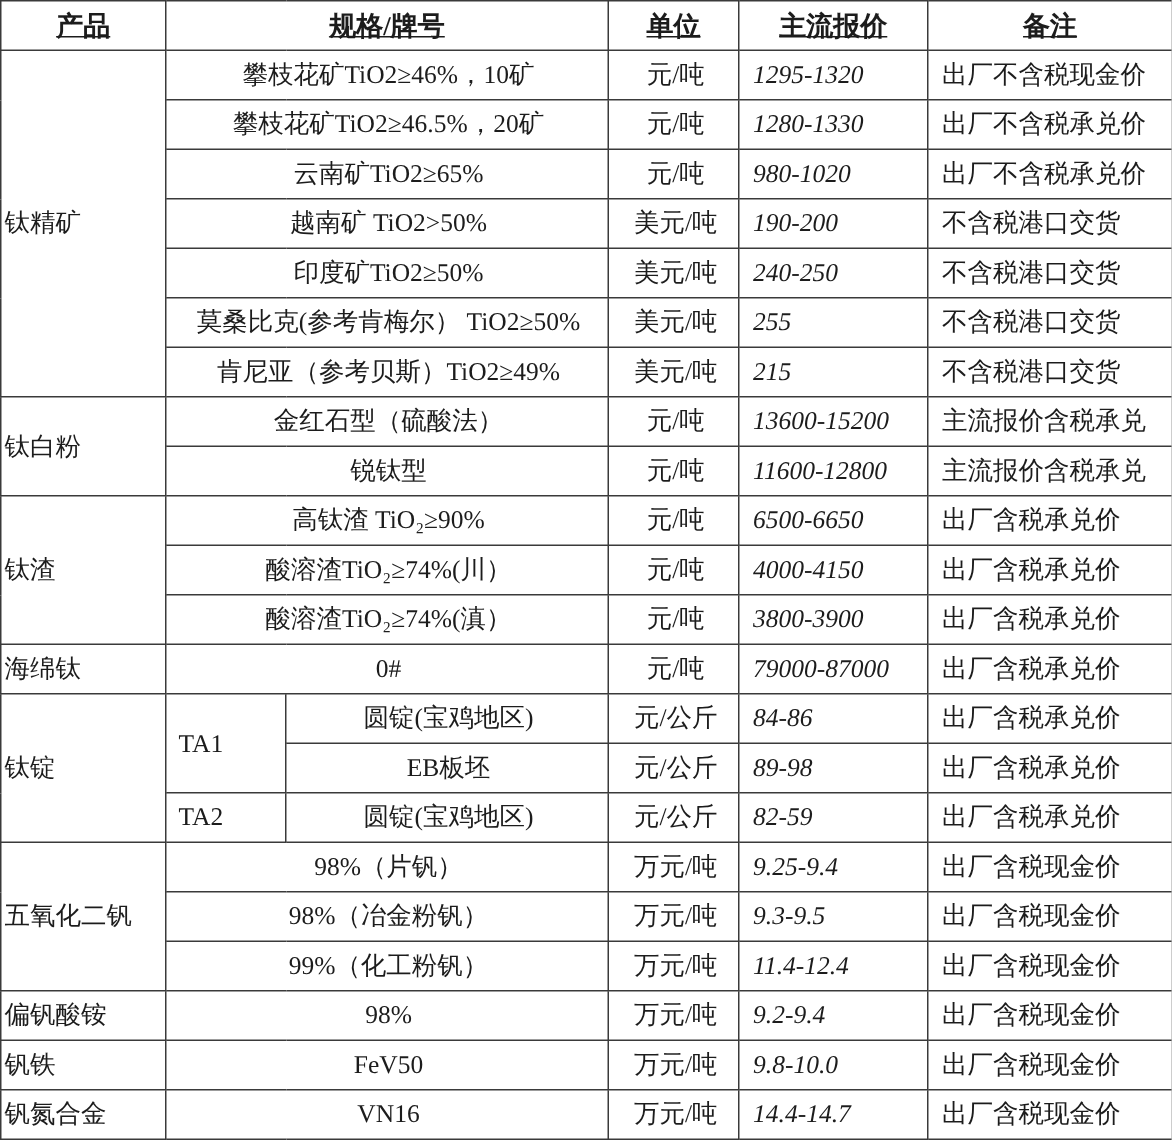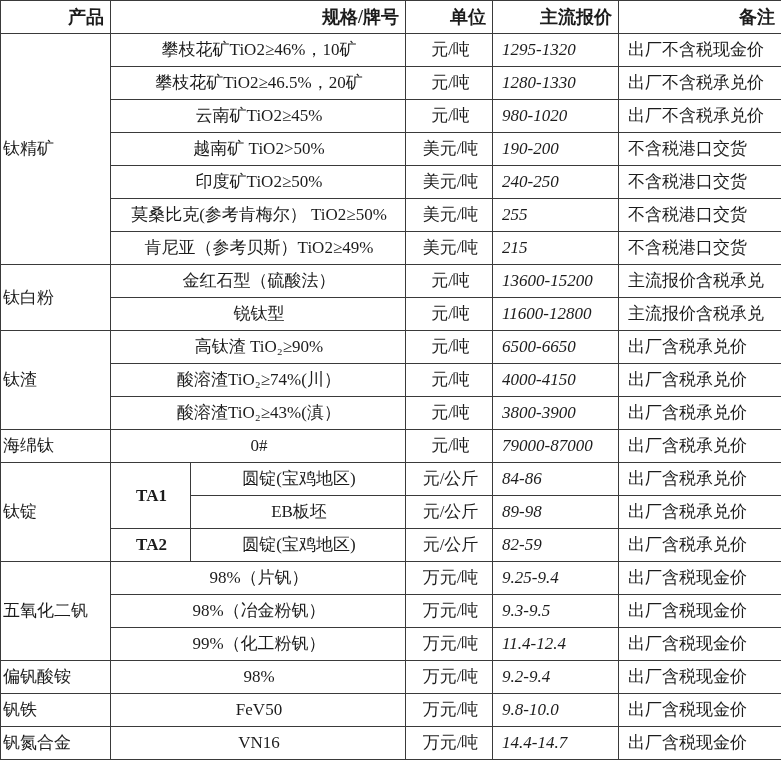--- a/index.html
+++ b/index.html
@@ -22,25 +22,26 @@
     font-size: 17px;
     padding: 0 6px;
     height: 33px;
     line-height: 1.15;
     white-space: nowrap;
     overflow: hidden;
     vertical-align: middle;
   }
   .price-table th {
     font-weight: bold;
-    text-align: right;
+    text-align: center;
     font-size: 18px;
+    text-decoration: underline;
   }
   td.c-product { padding: 0 2px; }
-  td.c-grade   { text-align: center; padding-left: 8px; font-weight: bold; }
+  td.c-grade   { text-align: left; padding-left: 8px; }
   td.c-spec    { text-align: center; padding-left: 8px; }
   td.c-unit    { text-align: center; padding-left: 9px; }
   td.c-price   { text-align: left; padding-left: 9px; font-style: italic; }
   td.c-note    { text-align: left; padding-left: 9px; margin-left: 42px; }
 </style>
 </head>
 <body>
 
 <table class="price-table">
   <colgroup>
@@ -68,21 +69,21 @@
       <td class="c-price">1295-1320</td>
       <td class="c-note">出厂不含税现金价</td>
     </tr>
     <tr>
       <td colspan="2" class="c-spec">攀枝花矿TiO2≥46.5%，20矿</td>
       <td class="c-unit">元/吨</td>
       <td class="c-price">1280-1330</td>
       <td class="c-note">出厂不含税承兑价</td>
     </tr>
     <tr>
-      <td colspan="2" class="c-spec">云南矿TiO2≥45%</td>
+      <td colspan="2" class="c-spec">云南矿TiO2≥65%</td>
       <td class="c-unit">元/吨</td>
       <td class="c-price">980-1020</td>
       <td class="c-note">出厂不含税承兑价</td>
     </tr>
     <tr>
       <td colspan="2" class="c-spec">越南矿 TiO2&gt;50%</td>
       <td class="c-unit">美元/吨</td>
       <td class="c-price">190-200</td>
       <td class="c-note">不含税港口交货</td>
     </tr>
@@ -126,21 +127,21 @@
       <td class="c-price">6500-6650</td>
       <td class="c-note">出厂含税承兑价</td>
     </tr>
     <tr>
       <td colspan="2" class="c-spec">酸溶渣TiO₂≥74%(川）</td>
       <td class="c-unit">元/吨</td>
       <td class="c-price">4000-4150</td>
       <td class="c-note">出厂含税承兑价</td>
     </tr>
     <tr>
-      <td colspan="2" class="c-spec">酸溶渣TiO₂≥43%(滇）</td>
+      <td colspan="2" class="c-spec">酸溶渣TiO₂≥74%(滇）</td>
       <td class="c-unit">元/吨</td>
       <td class="c-price">3800-3900</td>
       <td class="c-note">出厂含税承兑价</td>
     </tr>
 
     <tr>
       <td class="c-product">海绵钛</td>
       <td colspan="2" class="c-spec">0#</td>
       <td class="c-unit">元/吨</td>
       <td class="c-price">79000-87000</td>

